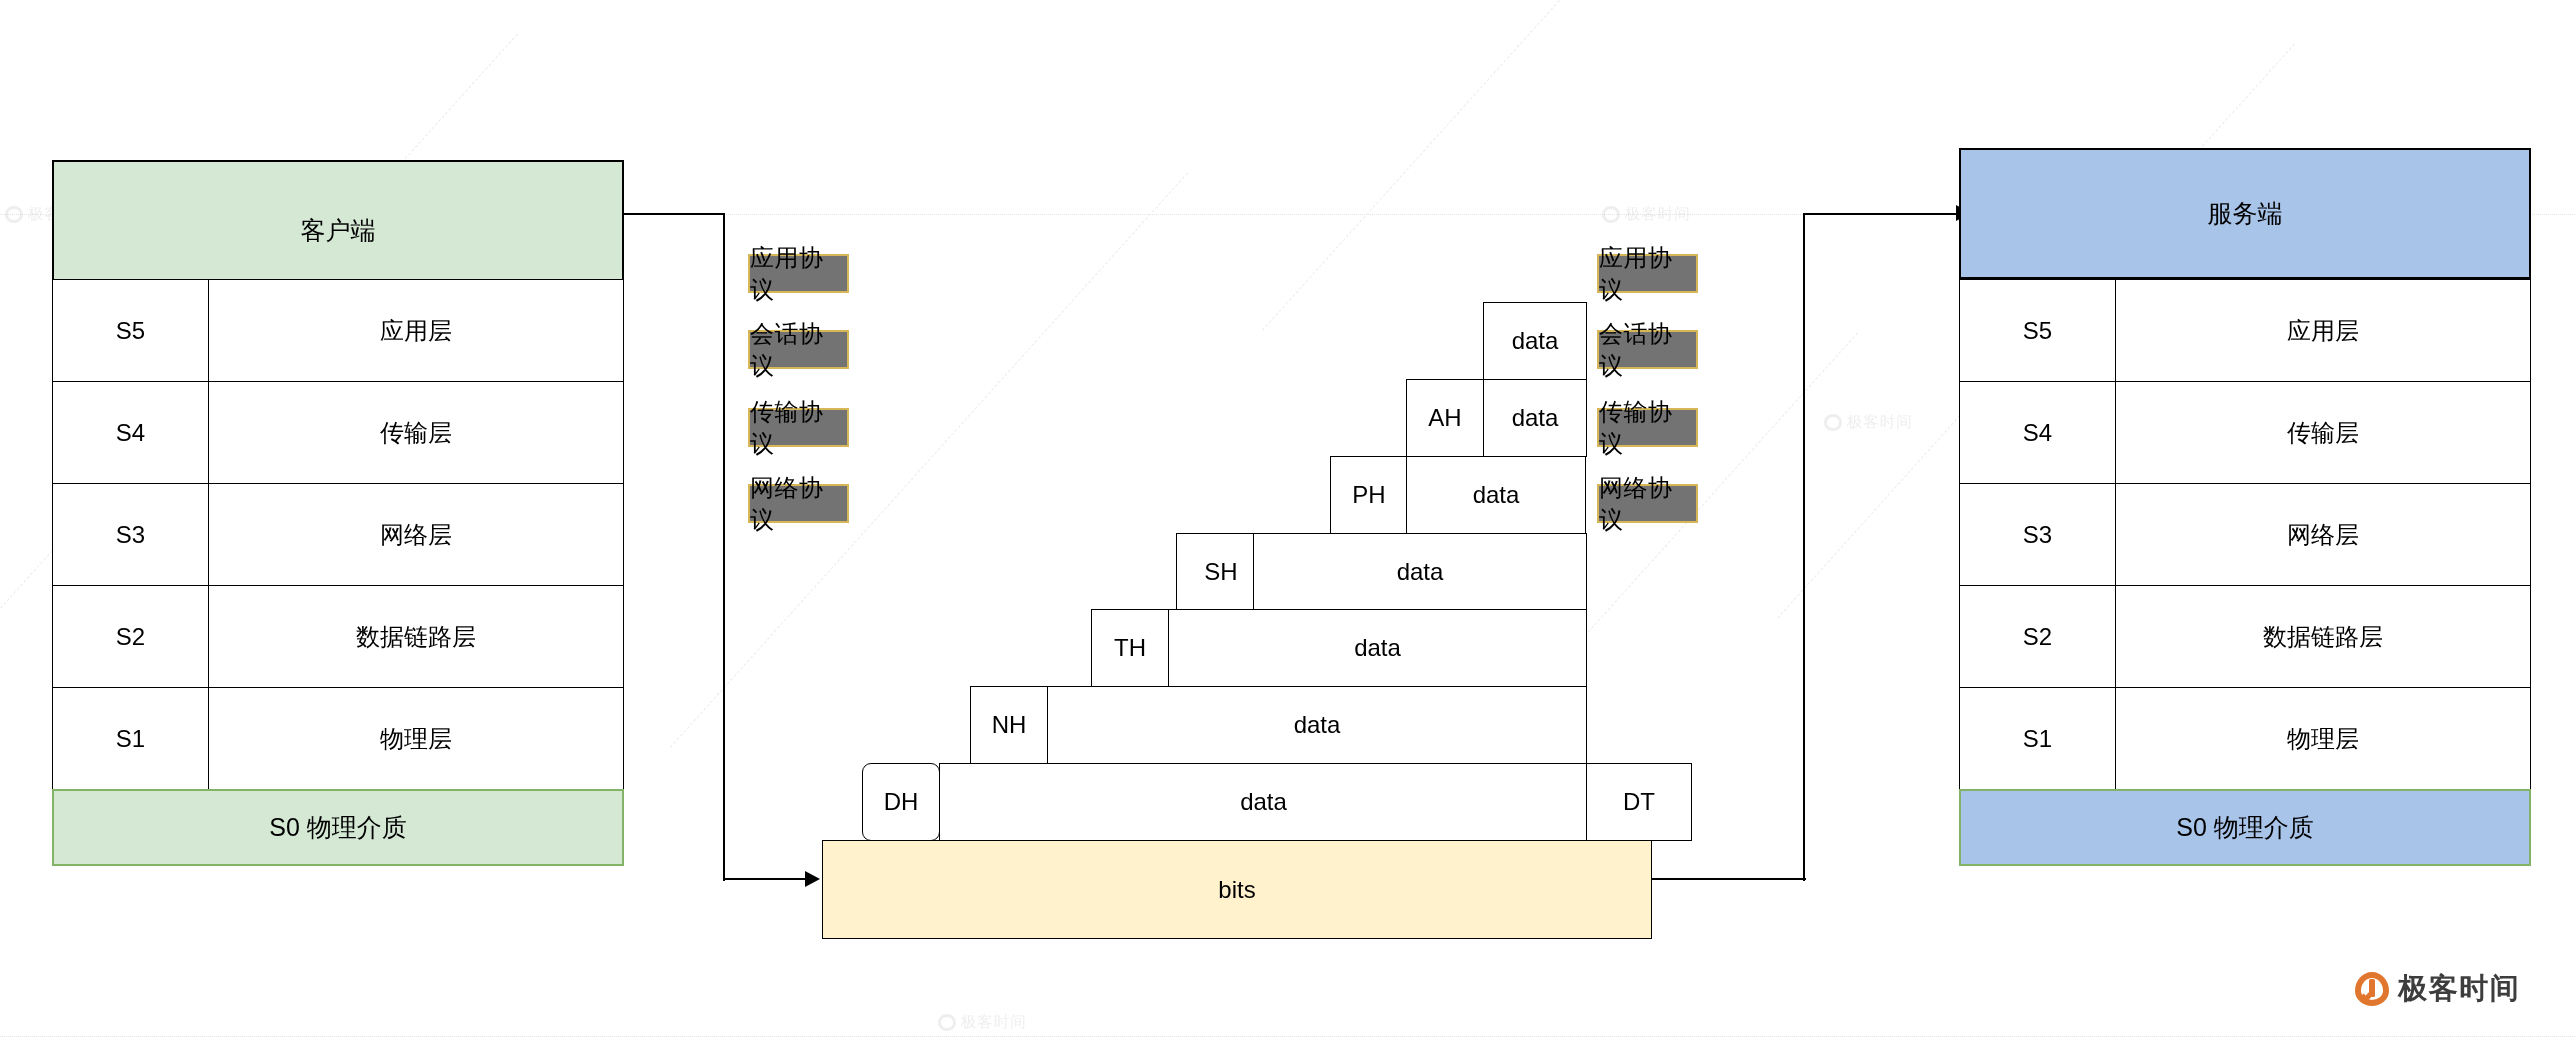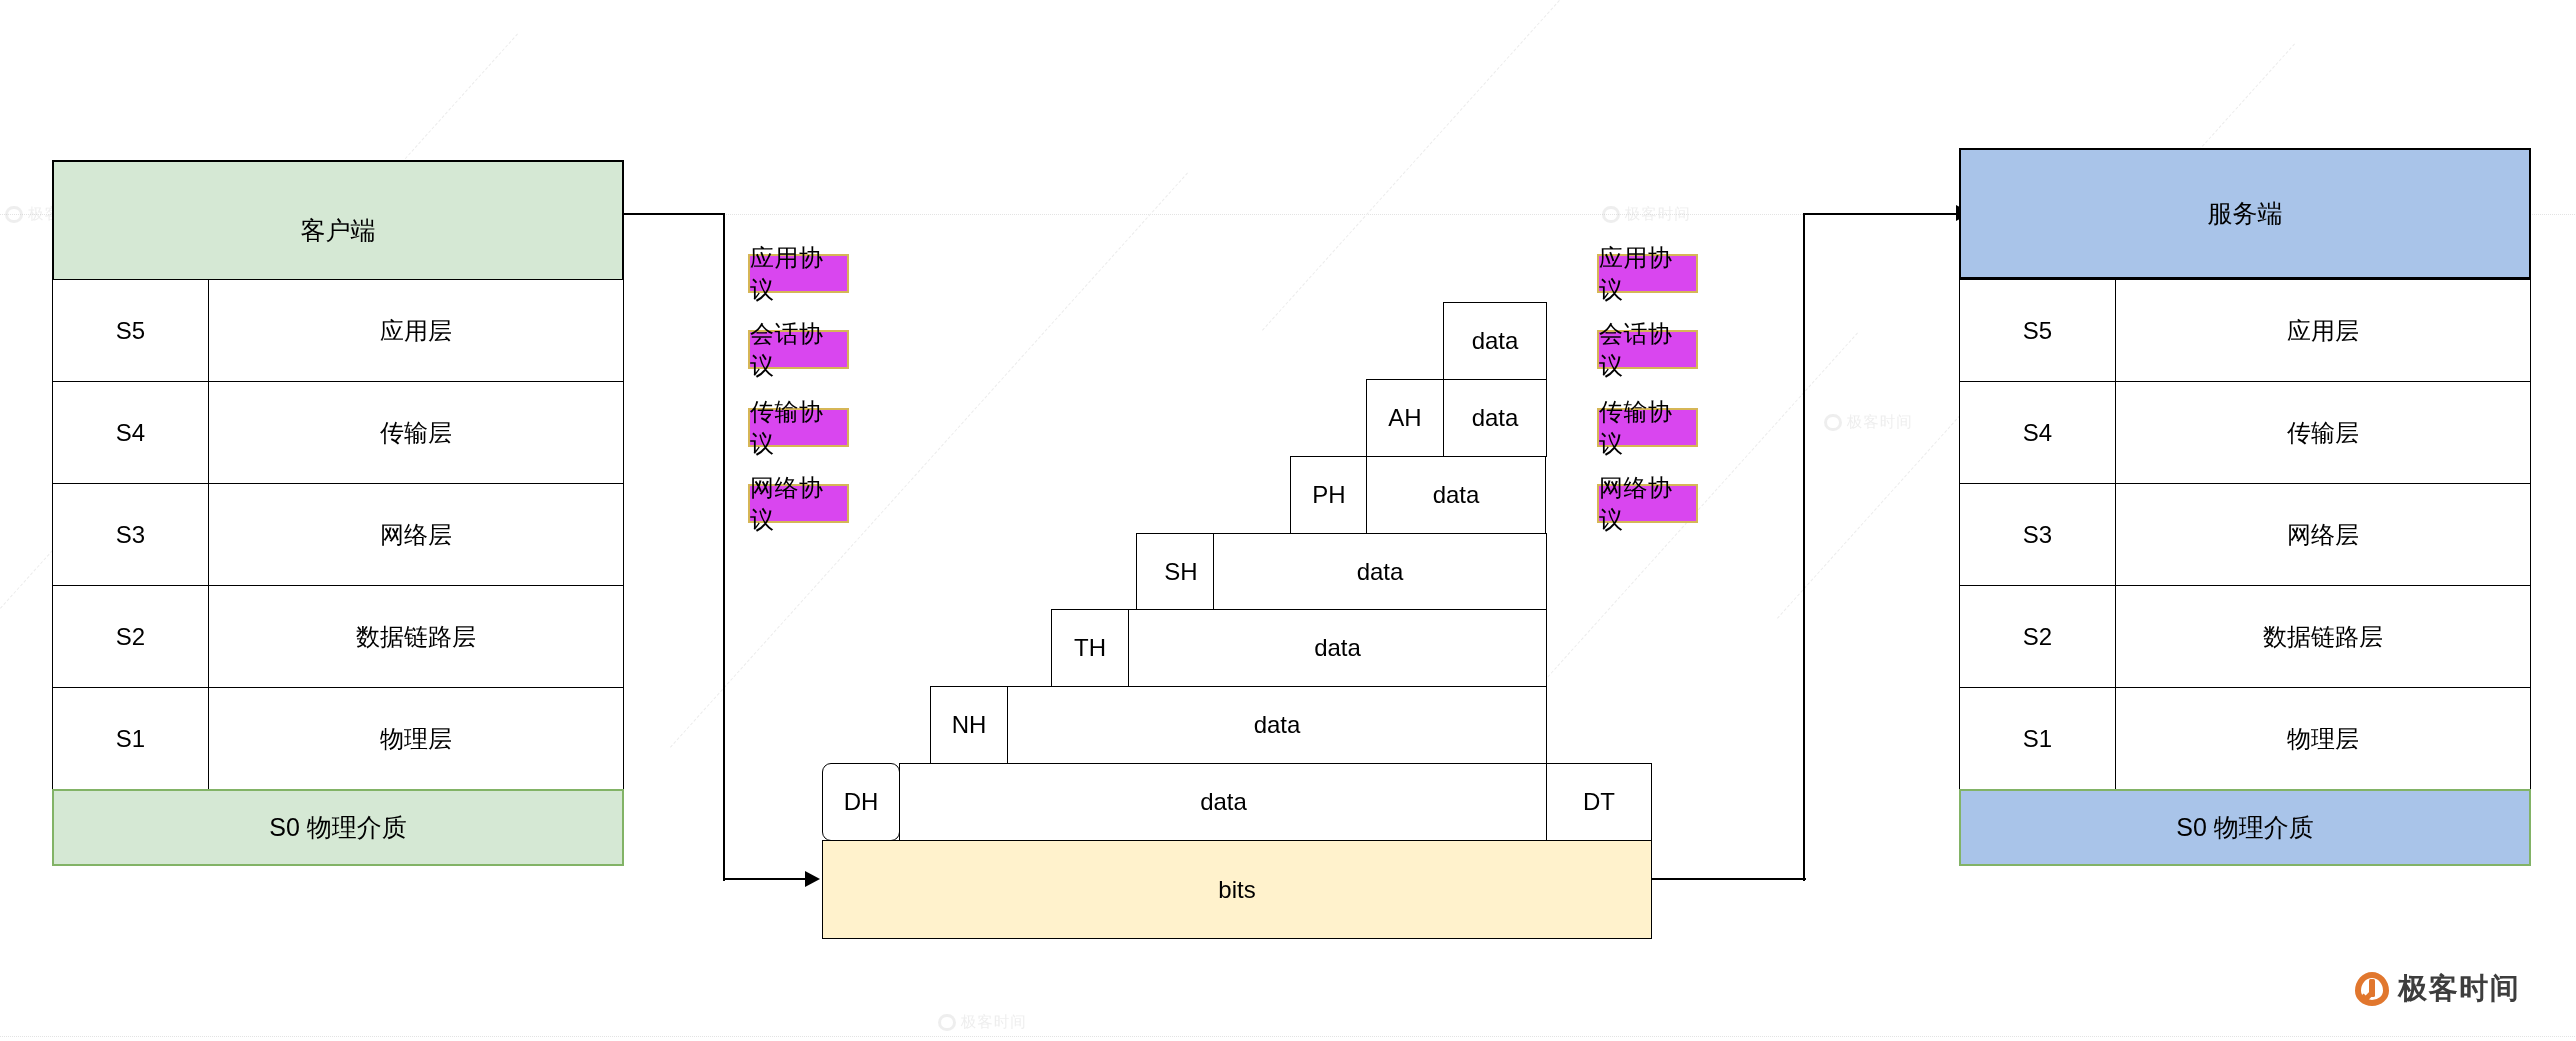--- a/index.html
+++ b/index.html
@@ -14,26 +14,26 @@
   .box{position:absolute;box-sizing:border-box;display:flex;align-items:center;justify-content:center;}
   .hdr{border:2.1px solid #000;font-size:25px;}
   .accent{border:2.1px solid #82b366;font-size:25px;}
 
   
   .stack{position:absolute;}
   .lab{position:absolute;box-sizing:border-box;border:1.5px solid #000;background:#fff;
        display:flex;align-items:center;justify-content:center;font-size:24px;}
 
   
-  .chip{position:absolute;box-sizing:border-box;background:#d946ef;border:2.1px solid #d6b656;
+  .chip{position:absolute;box-sizing:border-box;background:#737373;border:2.1px solid #d6b656;
         display:flex;align-items:center;justify-content:center;font-size:24px;letter-spacing:0.5px;}
 
   
   .pdu{position:absolute;box-sizing:border-box;border:1.5px solid #000;background:#fff;
-       display:flex;align-items:center;justify-content:center;font-size:24px;}
+       display:flex;align-items:center;justify-content:center;font-size:24px;margin-left:40px;}
   .bits{position:absolute;box-sizing:border-box;border:1.5px solid #000;background:#fff2cc;
         display:flex;align-items:center;justify-content:center;font-size:24px;}
 
   
   .lineH{position:absolute;height:2.1px;background:#000;}
   .lineV{position:absolute;width:2.1px;background:#000;}
   .arrowR{position:absolute;width:0;height:0;border-top:8.8px solid transparent;
           border-bottom:8.8px solid transparent;border-left:15.5px solid #000;}
 
   

